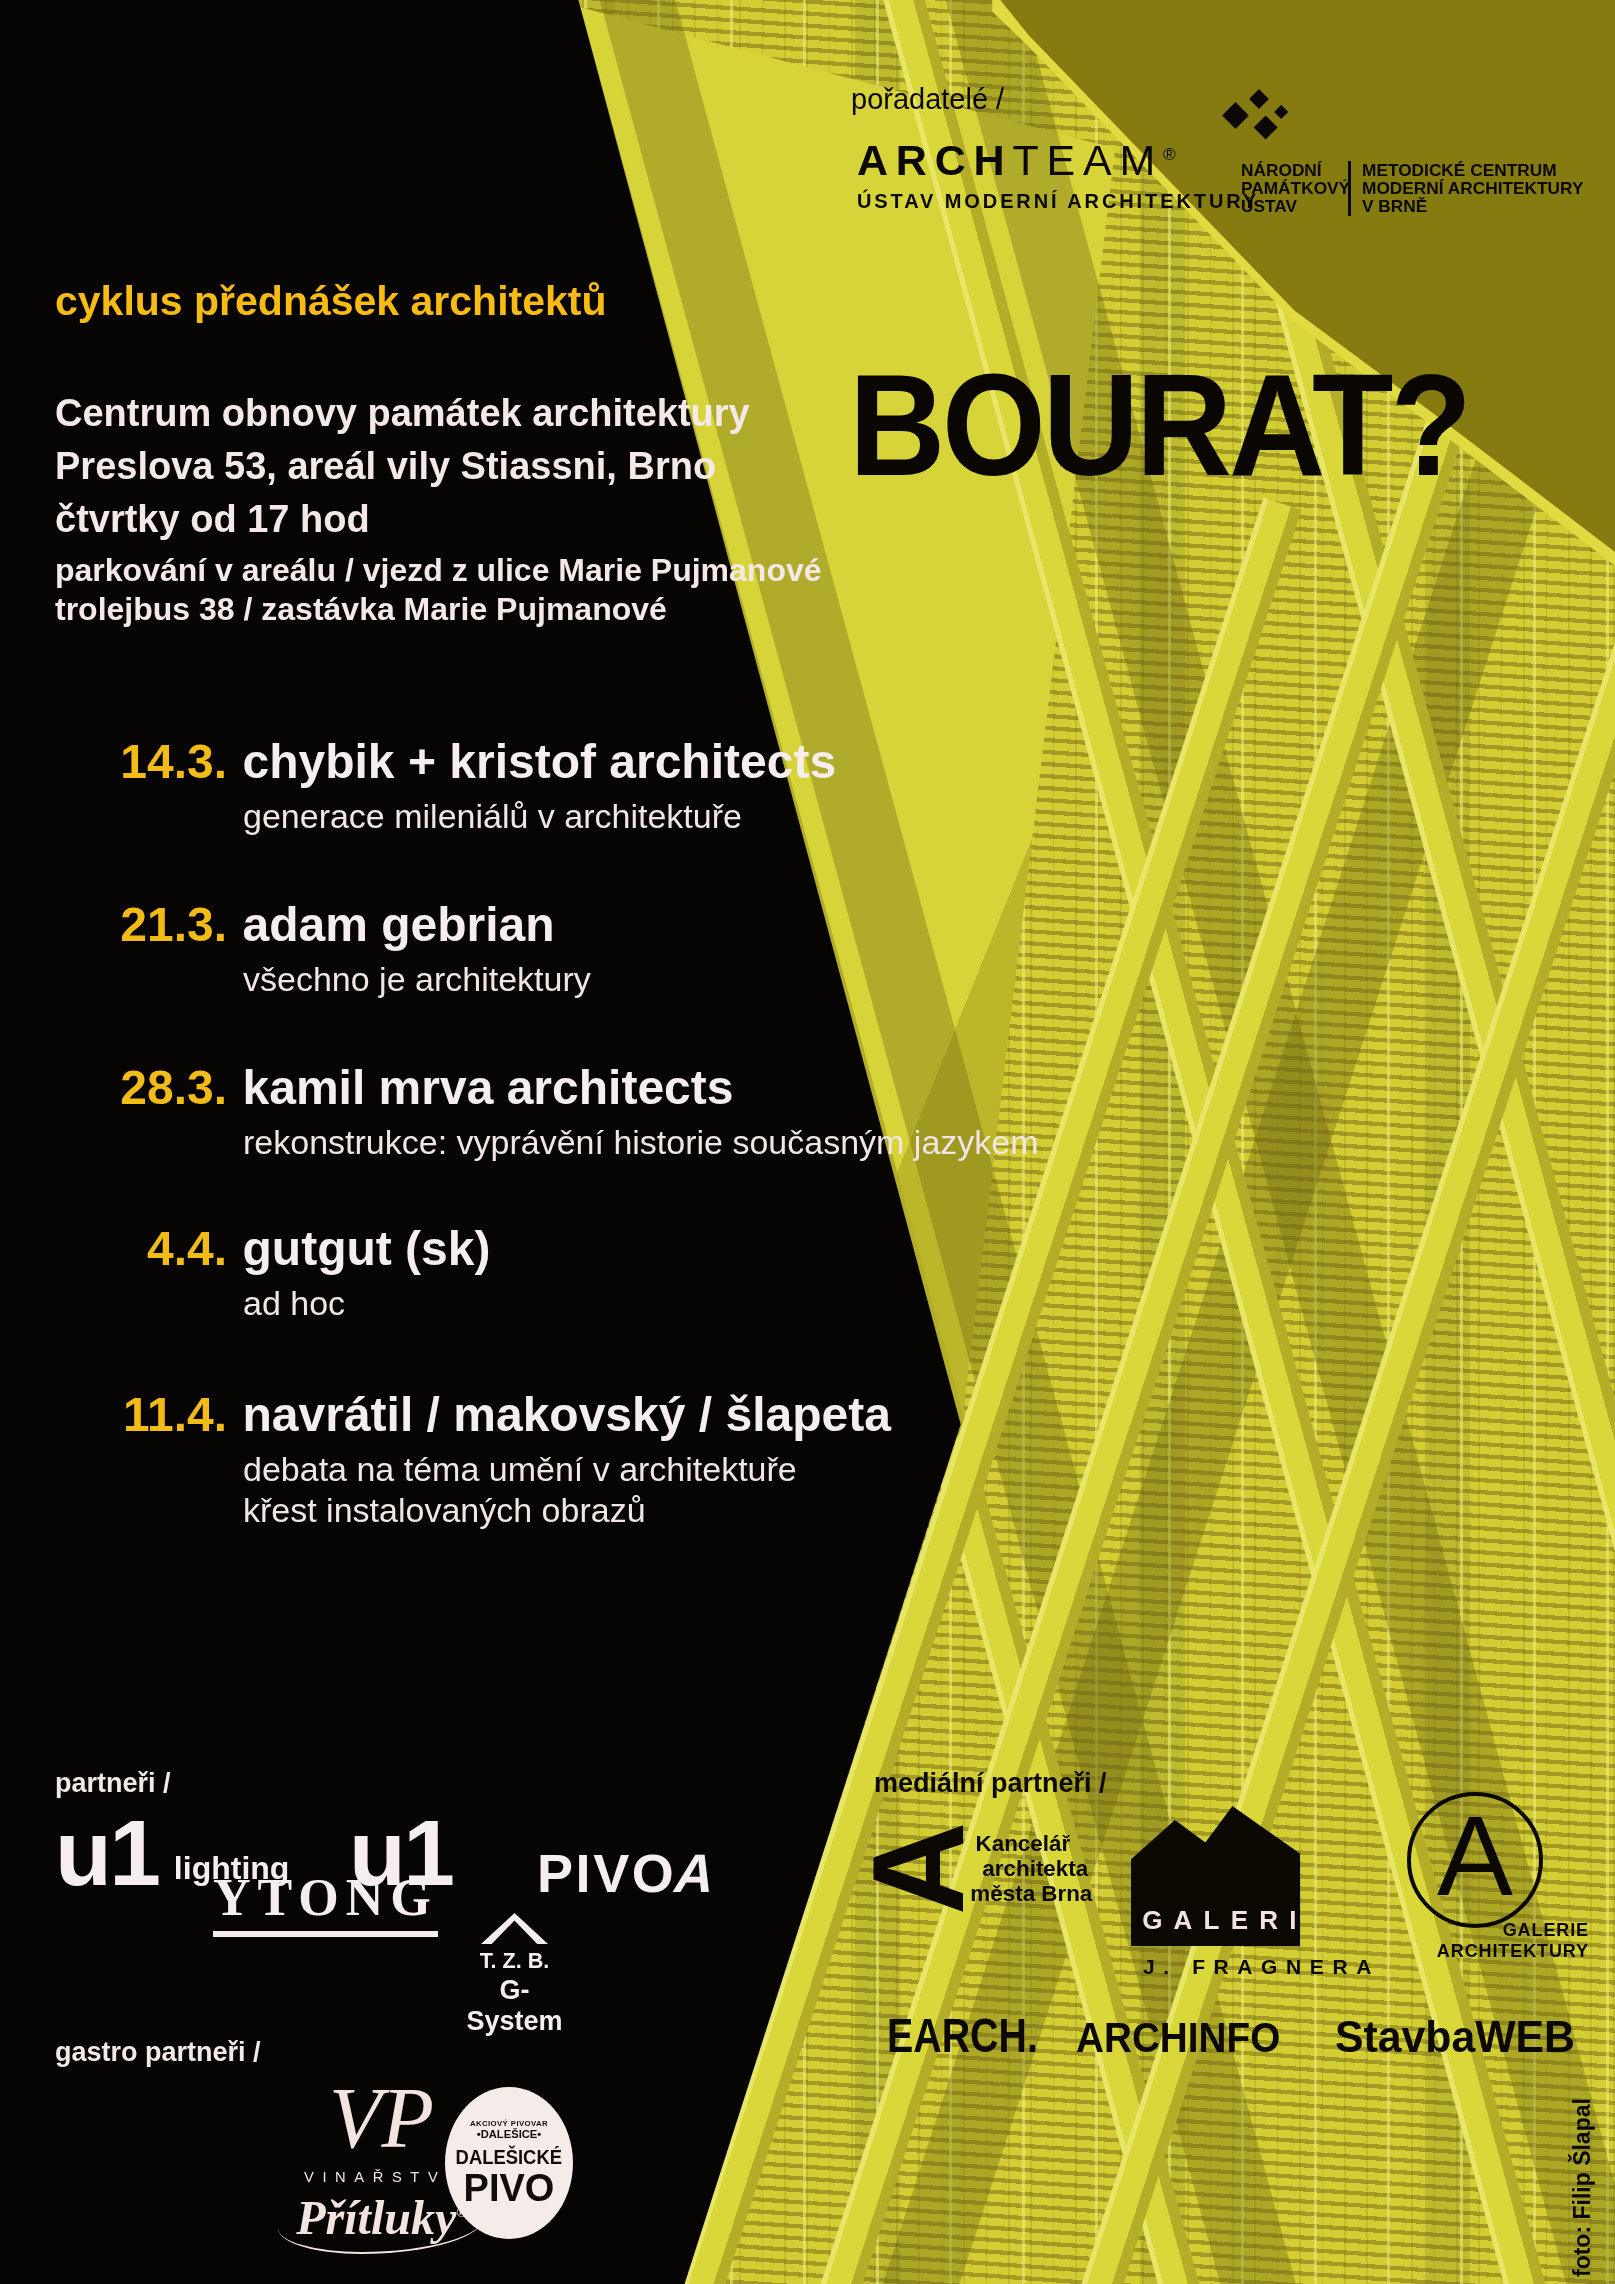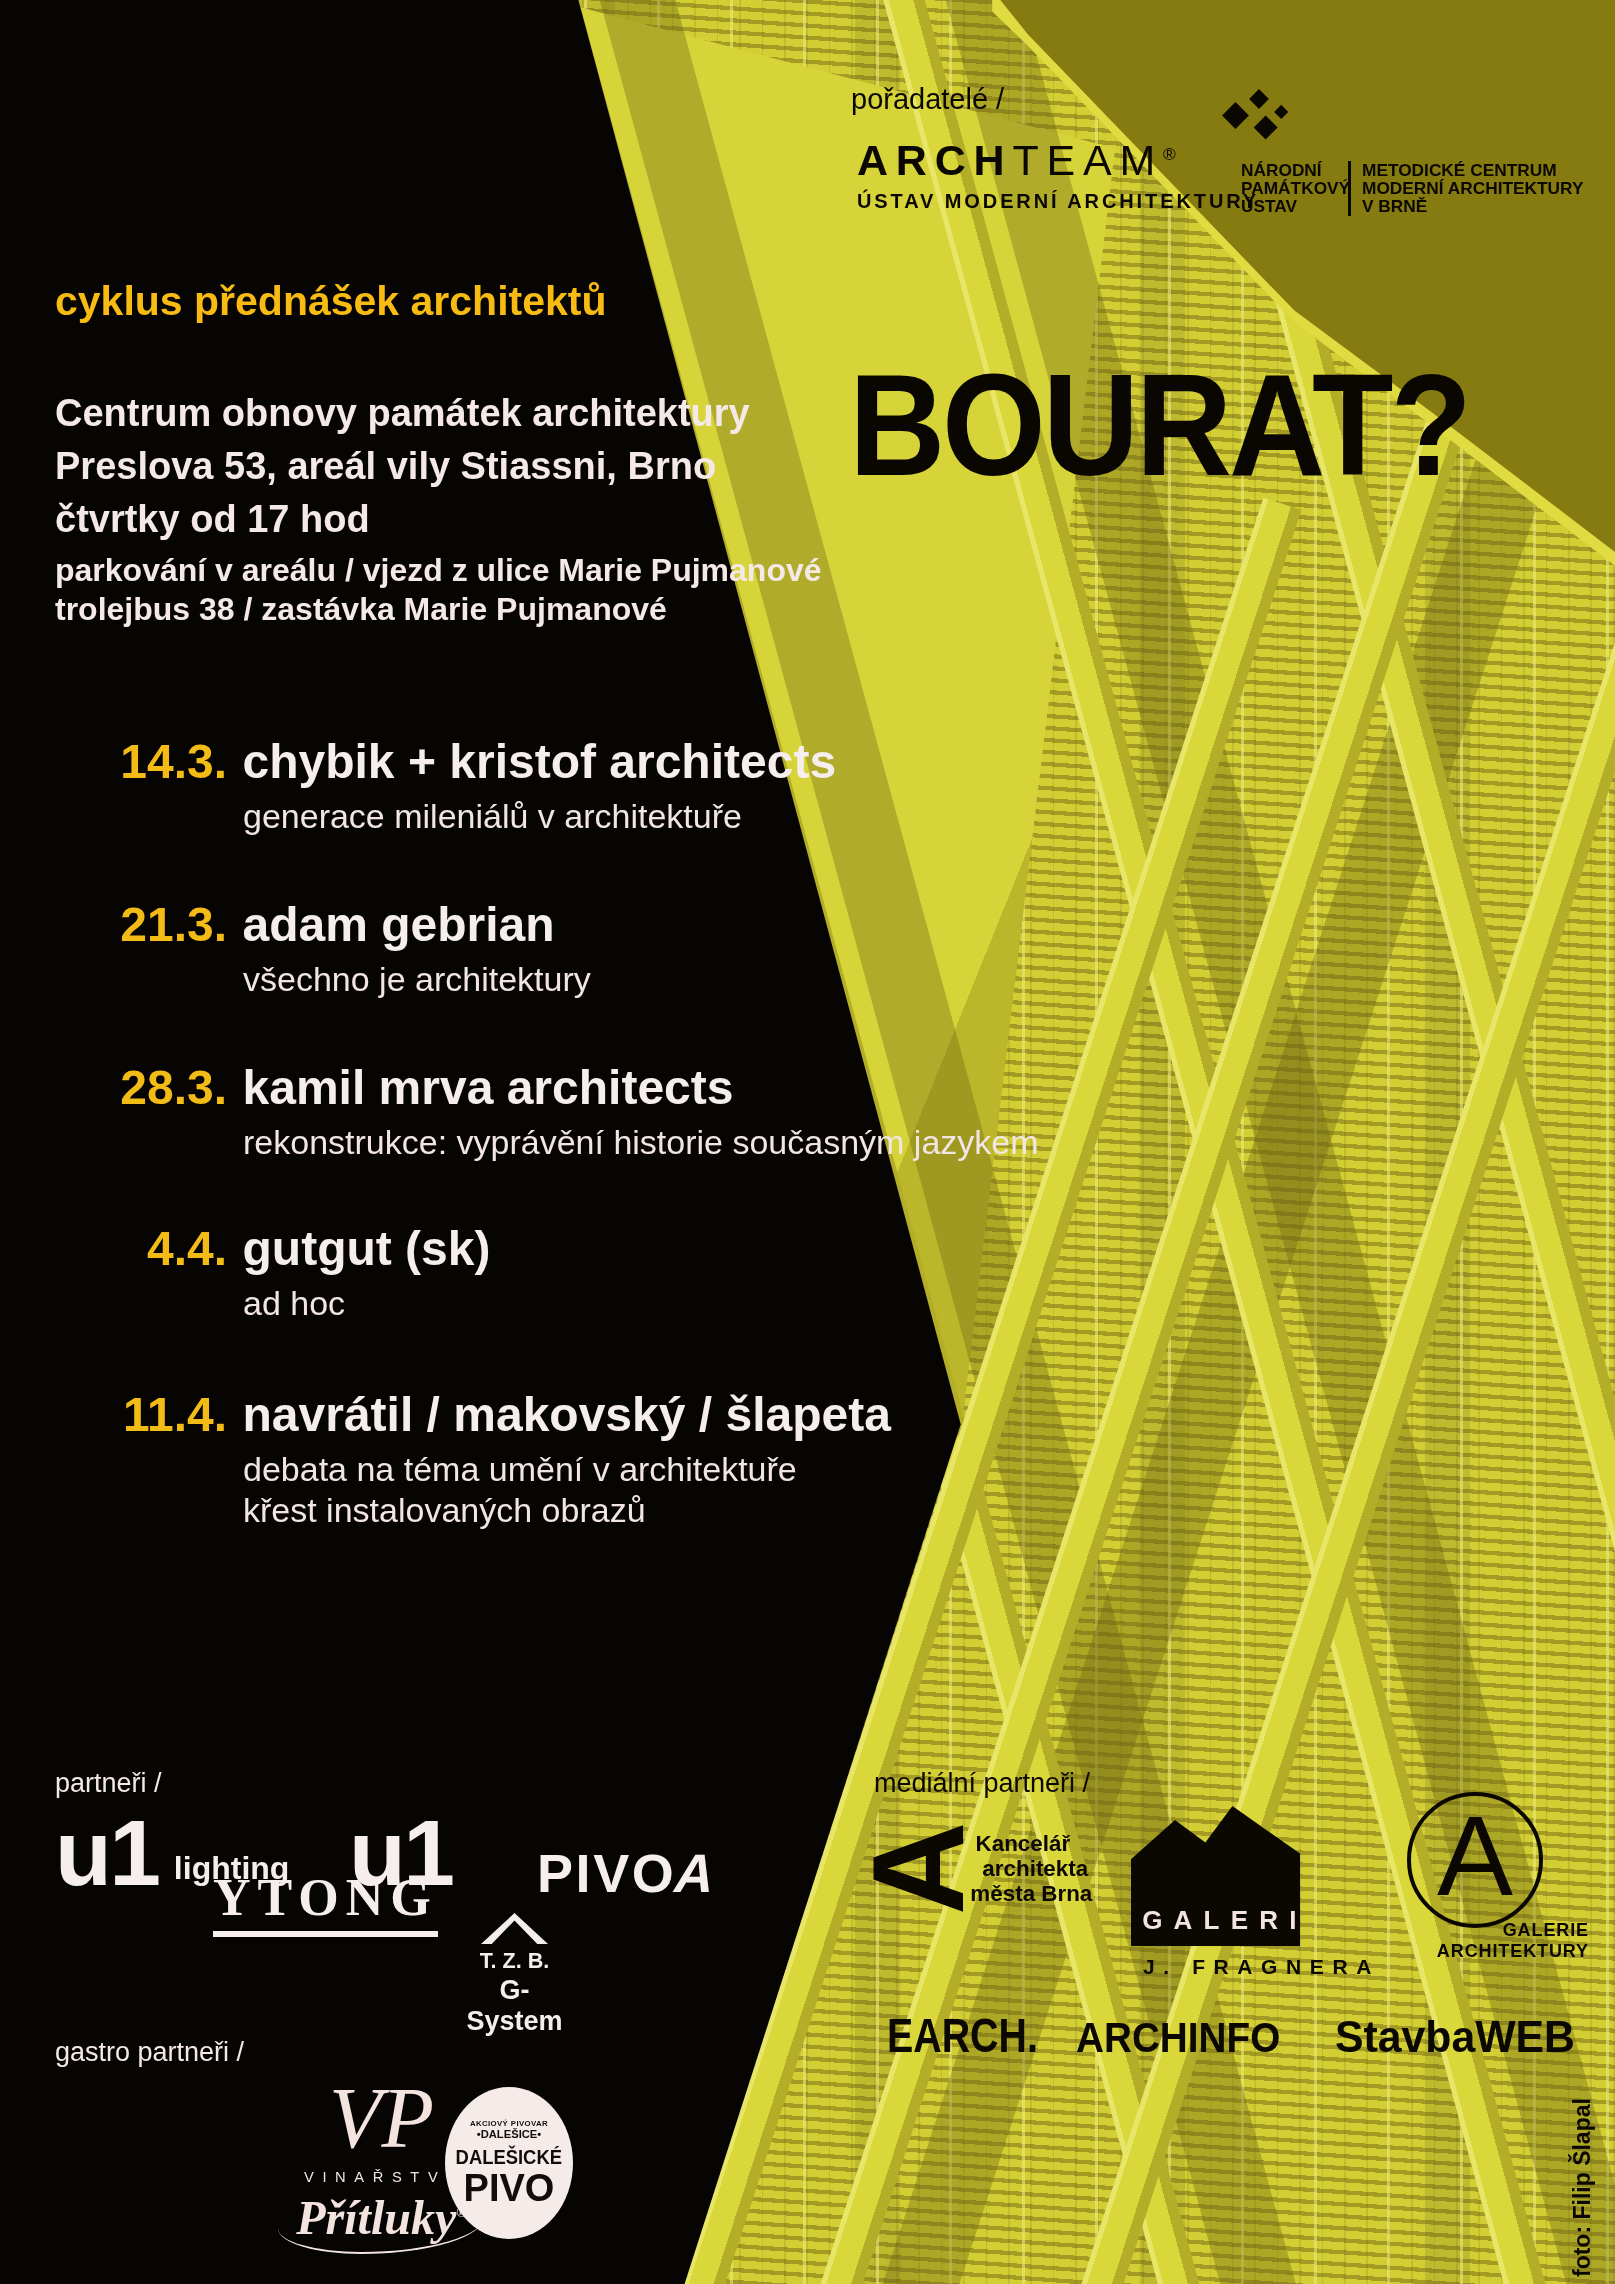--- a/index.html
+++ b/index.html
@@ -57,21 +57,21 @@
   .big-title span{display:inline-block;transform:scaleX(.92);transform-origin:0 50%;white-space:nowrap;}
 
   
   .lecture{left:26px;width:950px;}
   .lec-head{display:flex;align-items:center;margin-top:11px;}
   .lec-date{width:201px;text-align:right;font-size:48px;font-weight:bold;color:#f2bb16;white-space:nowrap;}
   .lec-name{margin-left:15.5px;font-size:48px;font-weight:bold;color:#f6eeee;white-space:nowrap;}
   .lec-sub{margin-left:217px;margin-top:7px;font-size:34px;line-height:41px;color:#f1e6e4;white-space:nowrap;}
 
   
-  .sect-label{font-size:27px;font-weight:normal;color:#f4e9e6;}
+  .sect-label{font-size:27px;font-weight:bold;color:#f4e9e6;}
   .sect-label.dark{color:#0b0802;}
   .u1-mark{font-size:93px;font-weight:bold;line-height:71px;letter-spacing:-2.6px;color:#f6eeee;}
   .u1-wrap{display:flex;align-items:flex-end;}
   .u1-text{margin-left:15.5px;margin-bottom:1.7px;font-size:32px;font-weight:bold;color:#f6eeee;}
   .legia{font-size:54px;font-weight:bold;letter-spacing:2.6px;color:#f6eeee;}
   .legia .skew{display:inline-block;transform:skewX(-14deg);}
   .ytong{font-family:"Liberation Serif",serif;font-size:52px;font-weight:bold;letter-spacing:7px;
          color:#f6eeee;border-bottom:6px solid #f6eeee;padding-bottom:3.5px;}
   .tzb{width:121px;text-align:center;color:#f6eeee;}
   .tzb-caret{width:67px;height:31px;margin:0 auto;background:#f6eeee;

